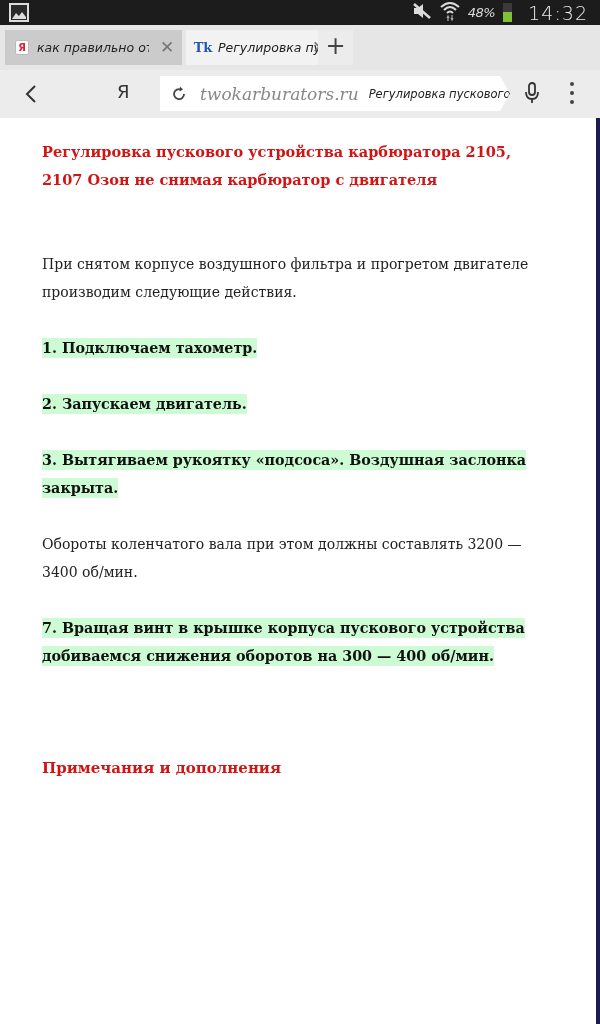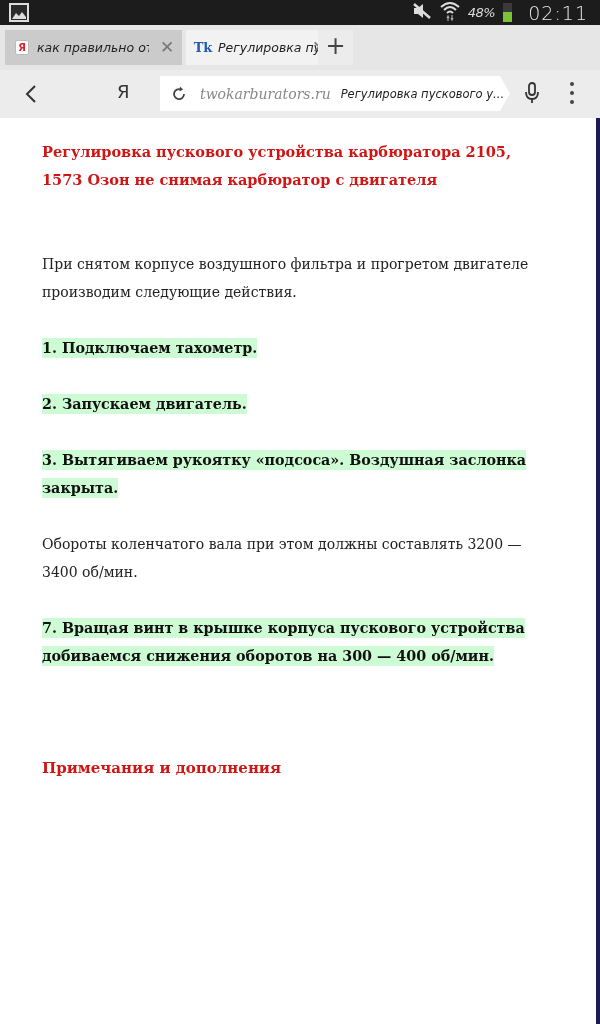--- a/index.html
+++ b/index.html
@@ -27,21 +27,21 @@
   .tab .title { margin-left: 8px; font-family: "DejaVu Sans", sans-serif; font-style: italic; font-size: 12.5px; color: #222; white-space: nowrap; overflow: hidden; width: 112px; }
   .tab .close { position: absolute; right: 6px; top: 8px; width: 18px; height: 18px; font-family: "DejaVu Sans", sans-serif; color: #777; font-size: 17px; line-height: 18px; text-align: center; }
   .new-tab { position: absolute; left: 318px; top: 5px; width: 35px; height: 35px; background: #ececec; text-align: center; font-family: "DejaVu Sans", sans-serif; font-size: 24px; line-height: 33px; color: #444; }
 
   
   .toolbar { position: absolute; left: 0; top: 70px; width: 600px; height: 48px; background: #ececec; }
   .toolbar .back { position: absolute; left: 18px; top: 10px; width: 28px; height: 28px; }
   .toolbar .ya-btn { position: absolute; left: 117px; top: 11px; font-family: "DejaVu Sans", sans-serif; font-size: 18px; color: #333; }
   .omnibox { position: absolute; left: 160px; top: 6px; width: 350px; height: 35px; background: #ffffff; clip-path: polygon(0 0, 340px 0, 350px 50%, 340px 100%, 0 100%); display: flex; align-items: center; }
   .omnibox .reload { margin-left: 10px; width: 18px; height: 18px; }
-  .omnibox .domain { margin-left: 12px; font-family: "DejaVu Serif", serif; font-style: italic; font-size: 14px; color: #888; white-space: nowrap; }
+  .omnibox .domain { margin-left: 12px; font-family: "DejaVu Serif", serif; font-style: italic; font-size: 17px; color: #888; white-space: nowrap; }
   .omnibox .page-title { margin-left: 10px; font-family: "DejaVu Sans", sans-serif; font-style: italic; font-size: 11.5px; color: #222; white-space: nowrap; overflow: hidden; width: 168px; }
   .toolbar .mic { position: absolute; left: 524px; top: 12px; width: 16px; height: 22px; }
   .toolbar .menu { position: absolute; left: 568px; top: 12px; width: 8px; height: 24px; }
   .toolbar .menu span { display: block; width: 4px; height: 4px; border-radius: 2px; background: #444; margin: 0 auto 5px; }
 
   
   .content { position: absolute; left: 0; top: 118px; width: 596px; height: 906px; background: #fff; overflow: hidden; }
   .article { position: absolute; left: 42px; top: 20px; width: 500px; font-family: "DejaVu Serif", serif; }
   .h-red { color: #d01515; font-weight: bold; font-size: 14.5px; line-height: 28px; }
   .para { color: #222; font-size: 14px; line-height: 28px; }
@@ -70,21 +70,21 @@
           <path d="M1 6 Q10 -2 19 6" stroke="#dcdcdc" stroke-width="2" fill="none"></path>
           <path d="M4 9 Q10 3 16 9" stroke="#dcdcdc" stroke-width="2" fill="none"></path>
           <path d="M7 12 Q10 9 13 12" stroke="#dcdcdc" stroke-width="2" fill="none"></path>
           <path d="M8 15 L8 20 M7 17 L8 15 L9 17 M12 14 L12 19 M11 17 L12 19 L13 17" stroke="#aaa" stroke-width="1.2" fill="none"></path>
         </svg>
     </span>
     <span class="pct">48%</span>
     <span class="batt">
         <span class="batt-fill"></span>
       </span>
-    <span class="clock">02:11</span>
+    <span class="clock">14:32</span>
   </div>
 </div>
 
 <div class="tab-strip">
   <div class="tab inactive">
     <span class="fav ya">Я</span>
     <span class="title">как правильно отр</span>
     <span class="close">✕</span>
   </div>
   <div class="tab active">
@@ -121,21 +121,21 @@
   </span>
   <span class="menu">
       <span></span>
       <span></span>
       <span></span>
     </span>
 </div>
 
 <div class="content">
   <div class="article">
-    <div class="h-red" style="width:470px;">Регулировка пускового устройства карбюратора 2105, 1573 Озон не снимая карбюратор с двигателя</div>
+    <div class="h-red" style="width:470px;">Регулировка пускового устройства карбюратора 2105, 2107 Озон не снимая карбюратор с двигателя</div>
 
     <div class="para" style="margin-top:56px; width:500px;">При снятом корпусе воздушного фильтра и прогретом двигателе производим следующие действия.</div>
 
     <div class="step" style="margin-top:28px;"><span class="hl">1. Подключаем тахометр.</span></div>
     <div class="step" style="margin-top:28px;"><span class="hl">2. Запускаем двигатель.</span></div>
     <div class="step" style="margin-top:28px; width:495px;"><span class="hl">3. Вытягиваем рукоятку «подсоса». Воздушная заслонка закрыта.</span></div>
 
     <div class="para" style="margin-top:28px; width:490px;">Обороты коленчатого вала при этом должны составлять 3200 — 3400 об/мин.</div>
 
     <div class="step" style="margin-top:28px; width:495px;"><span class="hl">7. Вращая винт в крышке корпуса пускового устройства добиваемся снижения оборотов на 300 — 400 об/мин.</span></div>

